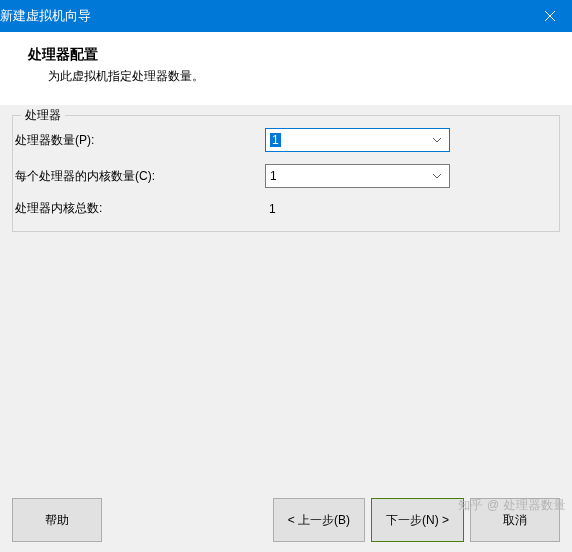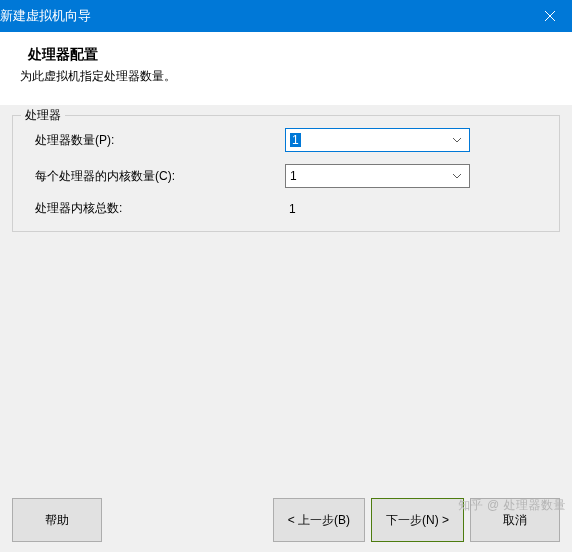--- a/index.html
+++ b/index.html
@@ -3,23 +3,23 @@
 <meta charset="utf-8">
 <style>
 * { box-sizing: border-box; margin: 0; padding: 0; }
 body { font-family: "Microsoft YaHei", "Segoe UI", sans-serif; font-size: 12px; background: #fff; width: 572px; height: 552px; overflow: hidden; position: relative; }
 .titlebar { background: #0078d7; color: #fff; height: 32px; display: flex; align-items: center; justify-content: space-between; }
 .titlebar-title { font-size: 13px; }
 .titlebar-close { width: 45px; height: 32px; display: flex; align-items: center; justify-content: center; cursor: pointer; }
 .titlebar-close svg { stroke: #fff; }
 .header { padding: 14px 20px 20px 20px; background: #fff; }
 .header-title { font-weight: bold; font-size: 14px; margin-bottom: 4px; margin-left: 8px; }
-.header-subtitle { font-size: 12px; color: #000; }
+.header-subtitle { font-size: 12px; margin-left: 28px; color: #000; }
 .content-wrap { background: #f0f0f0; padding: 10px 12px 0 12px; height: 423px; }
-.fieldset { border: 1px solid #d0d0d0; padding: 12px 10px 14px 22px; position: relative; background: #f0f0f0; }
+.fieldset { border: 1px solid #d0d0d0; padding: 12px 10px 14px 2px; position: relative; background: #f0f0f0; }
 .fieldset-legend { position: absolute; top: -9px; left: 8px; background: #f0f0f0; padding: 0 4px; font-size: 12px; }
 .row { display: flex; align-items: center; margin-bottom: 12px; }
 .row:last-child { margin-bottom: 0; }
 .label { width: 250px; font-size: 12px; }
 .combo { width: 185px; height: 24px; border: 1px solid #7a7a7a; background: #fff; display: flex; align-items: center; justify-content: space-between; padding: 0 4px 0 4px; cursor: pointer; position: relative; }
 .combo.focused { border: 1px solid #0078d7; }
 .combo-val { font-size: 12px; }
 .combo.focused .combo-val { background: #0078d7; color: #fff; padding: 0 2px; }
 .combo-arrow { width: 16px; display: flex; justify-content: center; }
 .static-val { font-size: 12px; padding-left: 4px; }

